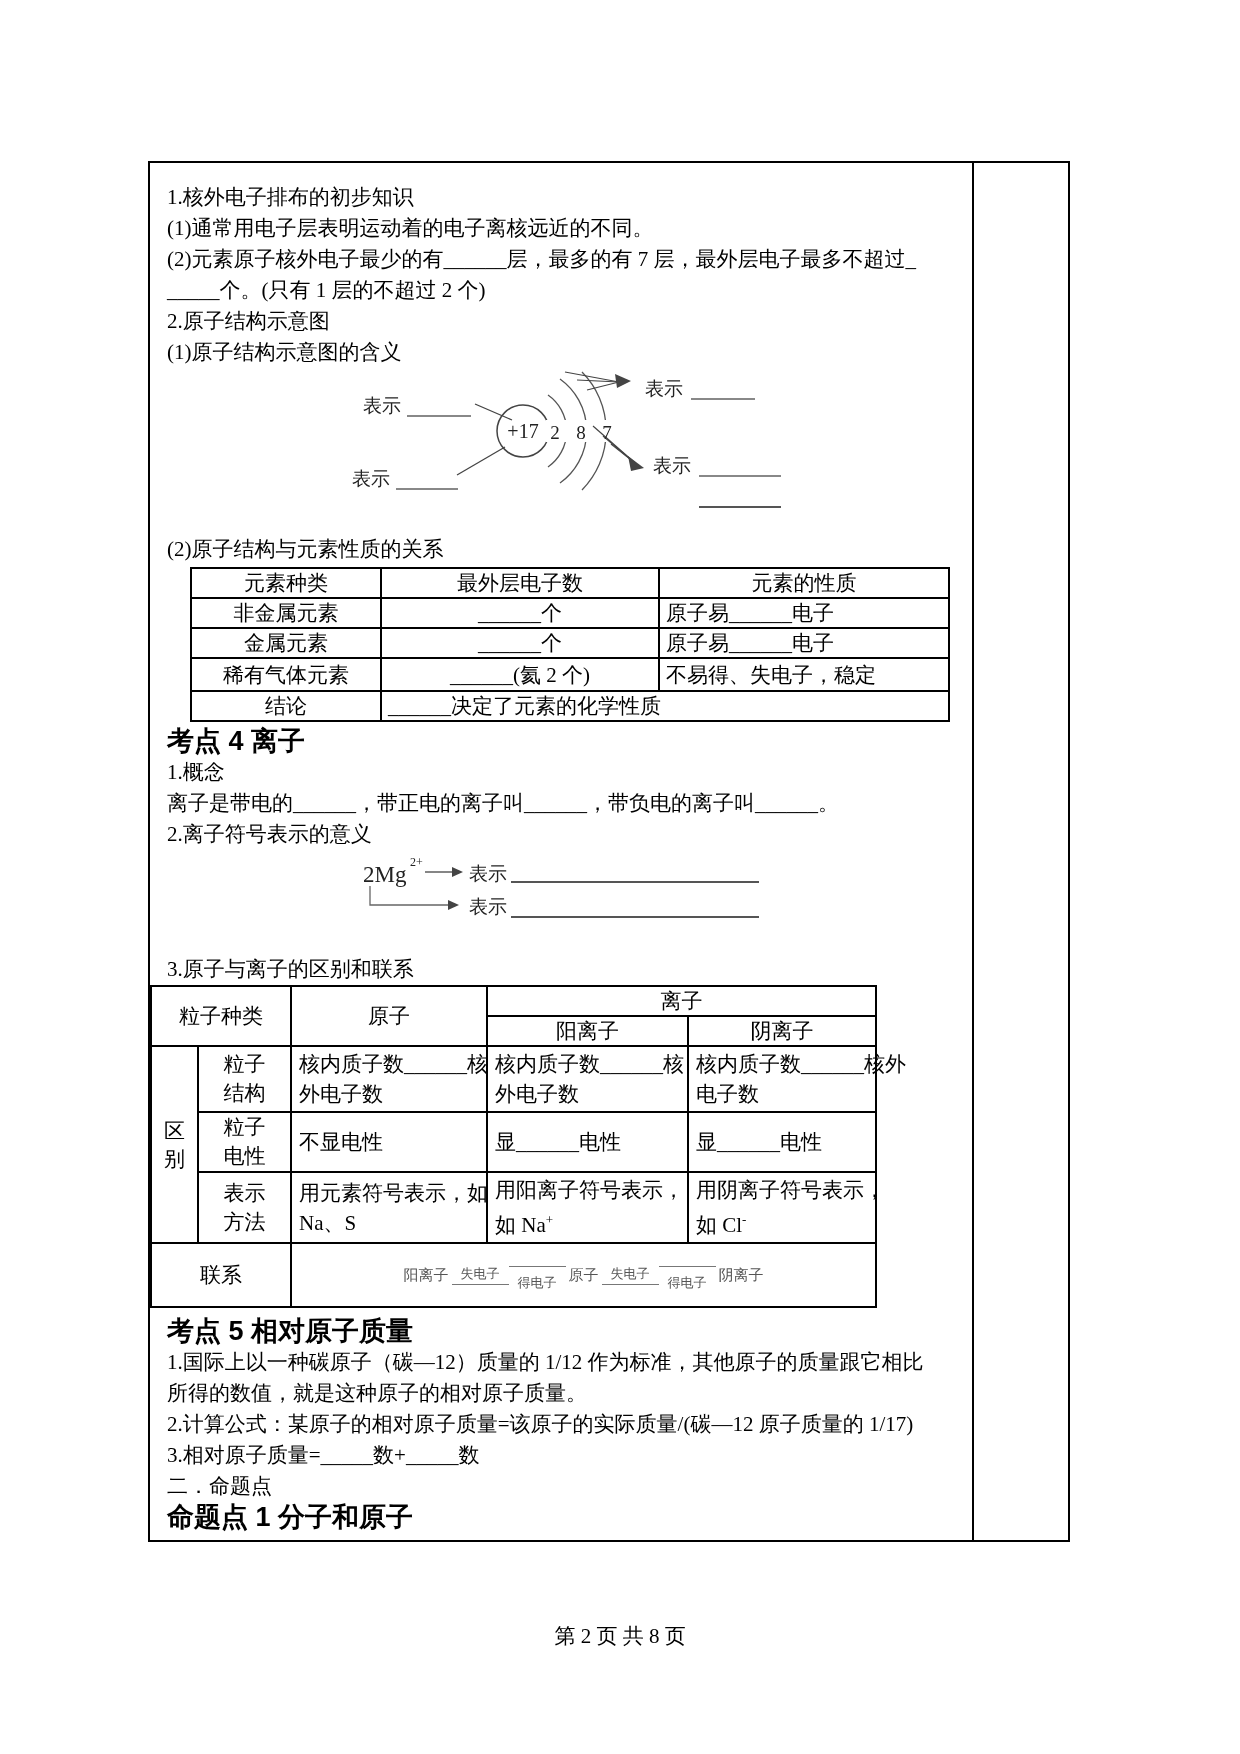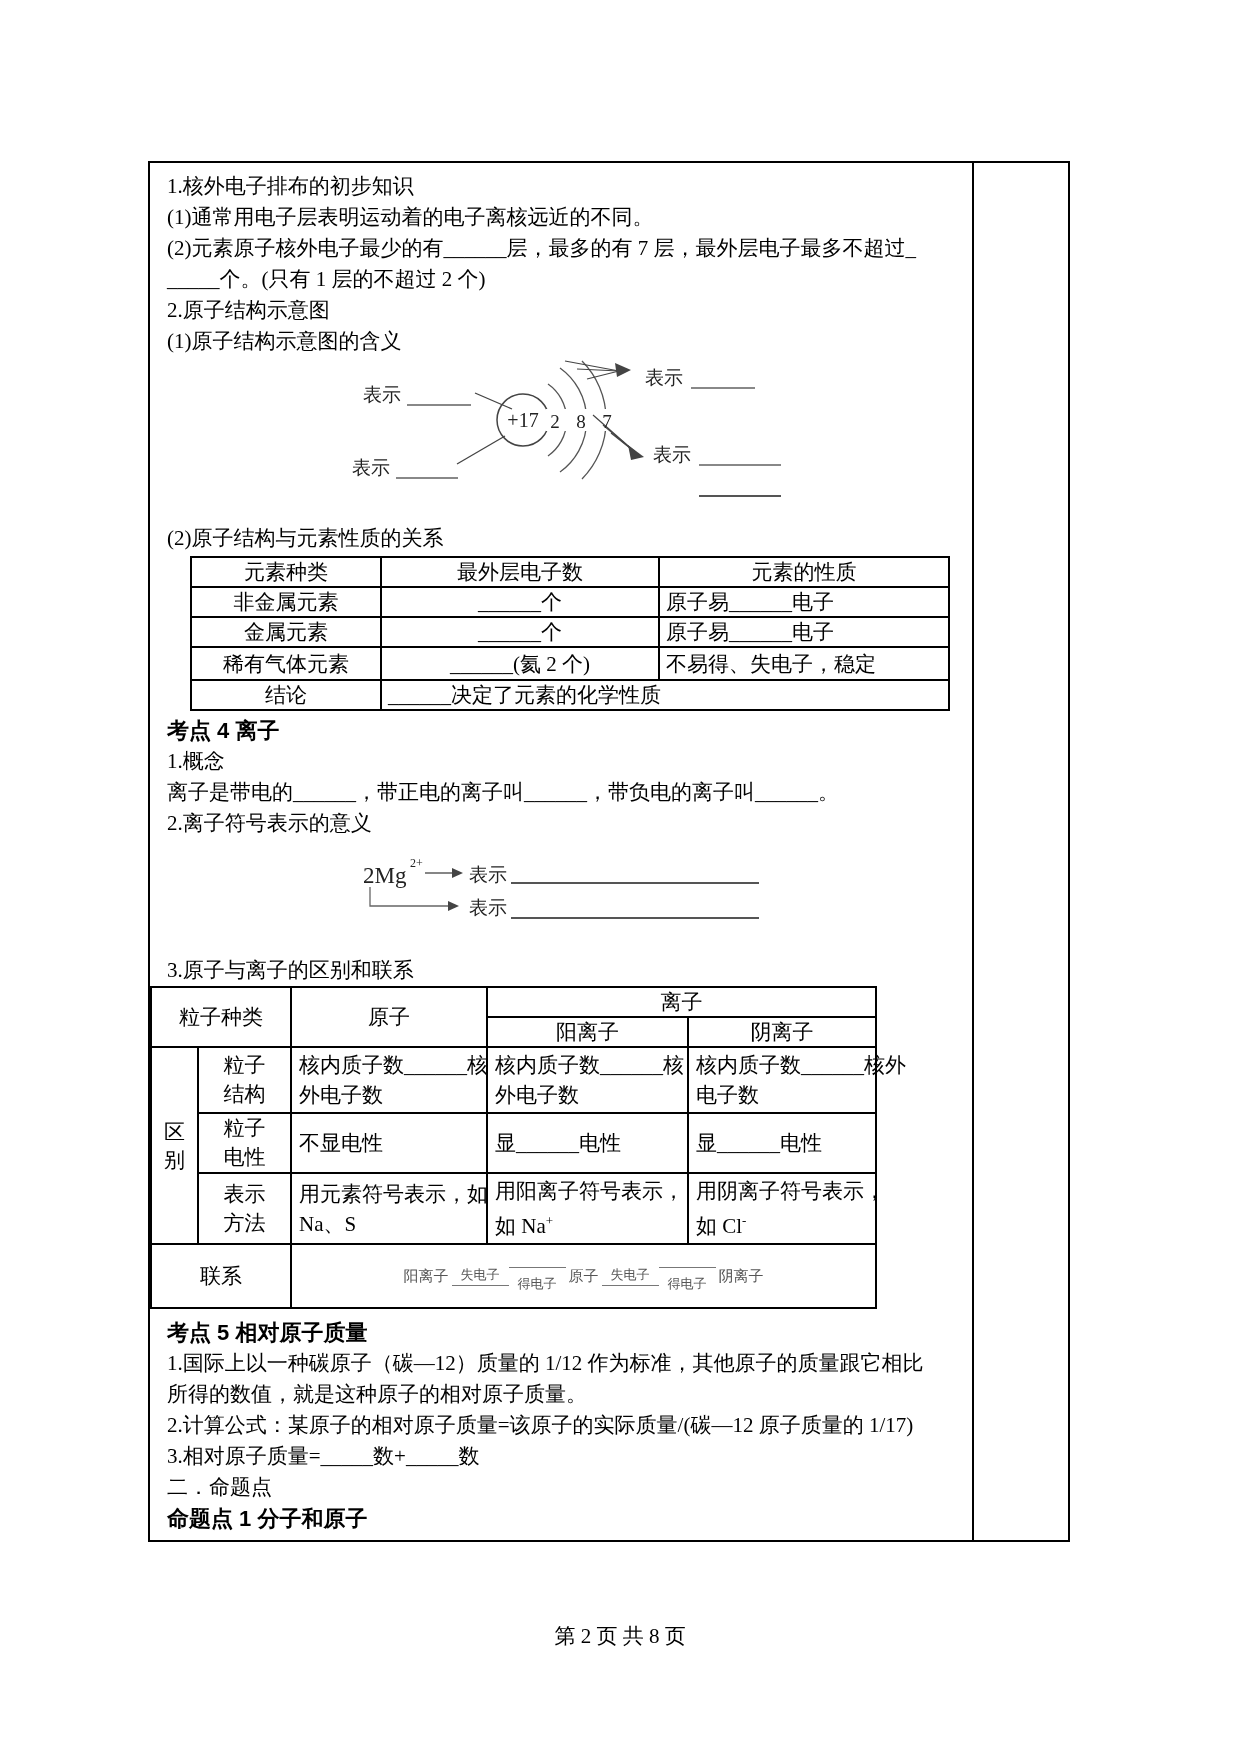--- a/index.html
+++ b/index.html
@@ -1,28 +1,28 @@
 <!DOCTYPE html>
 <html><head>
 <meta charset="utf-8">
 <style>
   html,body { margin:0; padding:0; }
   body { width:1240px; height:1754px; background:#ffffff; color:#000;
          font-family:"Liberation Serif", serif; position:relative; }
   .outer { position:absolute; left:148px; top:161px; width:922px; height:1381px;
            border:2px solid #000; box-sizing:border-box; }
   .vdivider { position:absolute; top:0; bottom:0; right:94px; width:2px; background:#000; }
-  .main { position:absolute; top:0; left:0; bottom:0; width:824px;
+  .main { position:absolute; top:11px; left:0; bottom:0; width:824px;
           padding:8px 4px 0 17px; box-sizing:border-box; overflow:visible; }
   .p { font-size:21px; line-height:31px; white-space:nowrap; }
-  .h { font-size:22px; line-height:31px; font-weight:bold; white-space:nowrap;
+  .h { font-size:27px; line-height:31px; font-weight:bold; white-space:nowrap;
        font-family:"Liberation Sans", sans-serif; }
   .diagram { position:relative; width:795px; }
   .atom-diagram { height:150px; }
-  .ion-diagram { height:100px;margin-top:12px; }
+  .ion-diagram { height:100px; }
   svg text { font-family:"Liberation Serif", serif; fill:#222; }
 
   
   table { border-collapse:collapse; table-layout:fixed; }
   td { border:2px solid #000; font-size:21px; padding:0 6px; box-sizing:border-box; }
   .t1 { margin:2px 0 0 23px; width:758px; }
   .t1 td { height:29px; text-align:center; }
   .t1 .left { text-align:left; }
   .t1 .r3 td { height:33px; }
   .t1 .r4 td { height:27px; }

